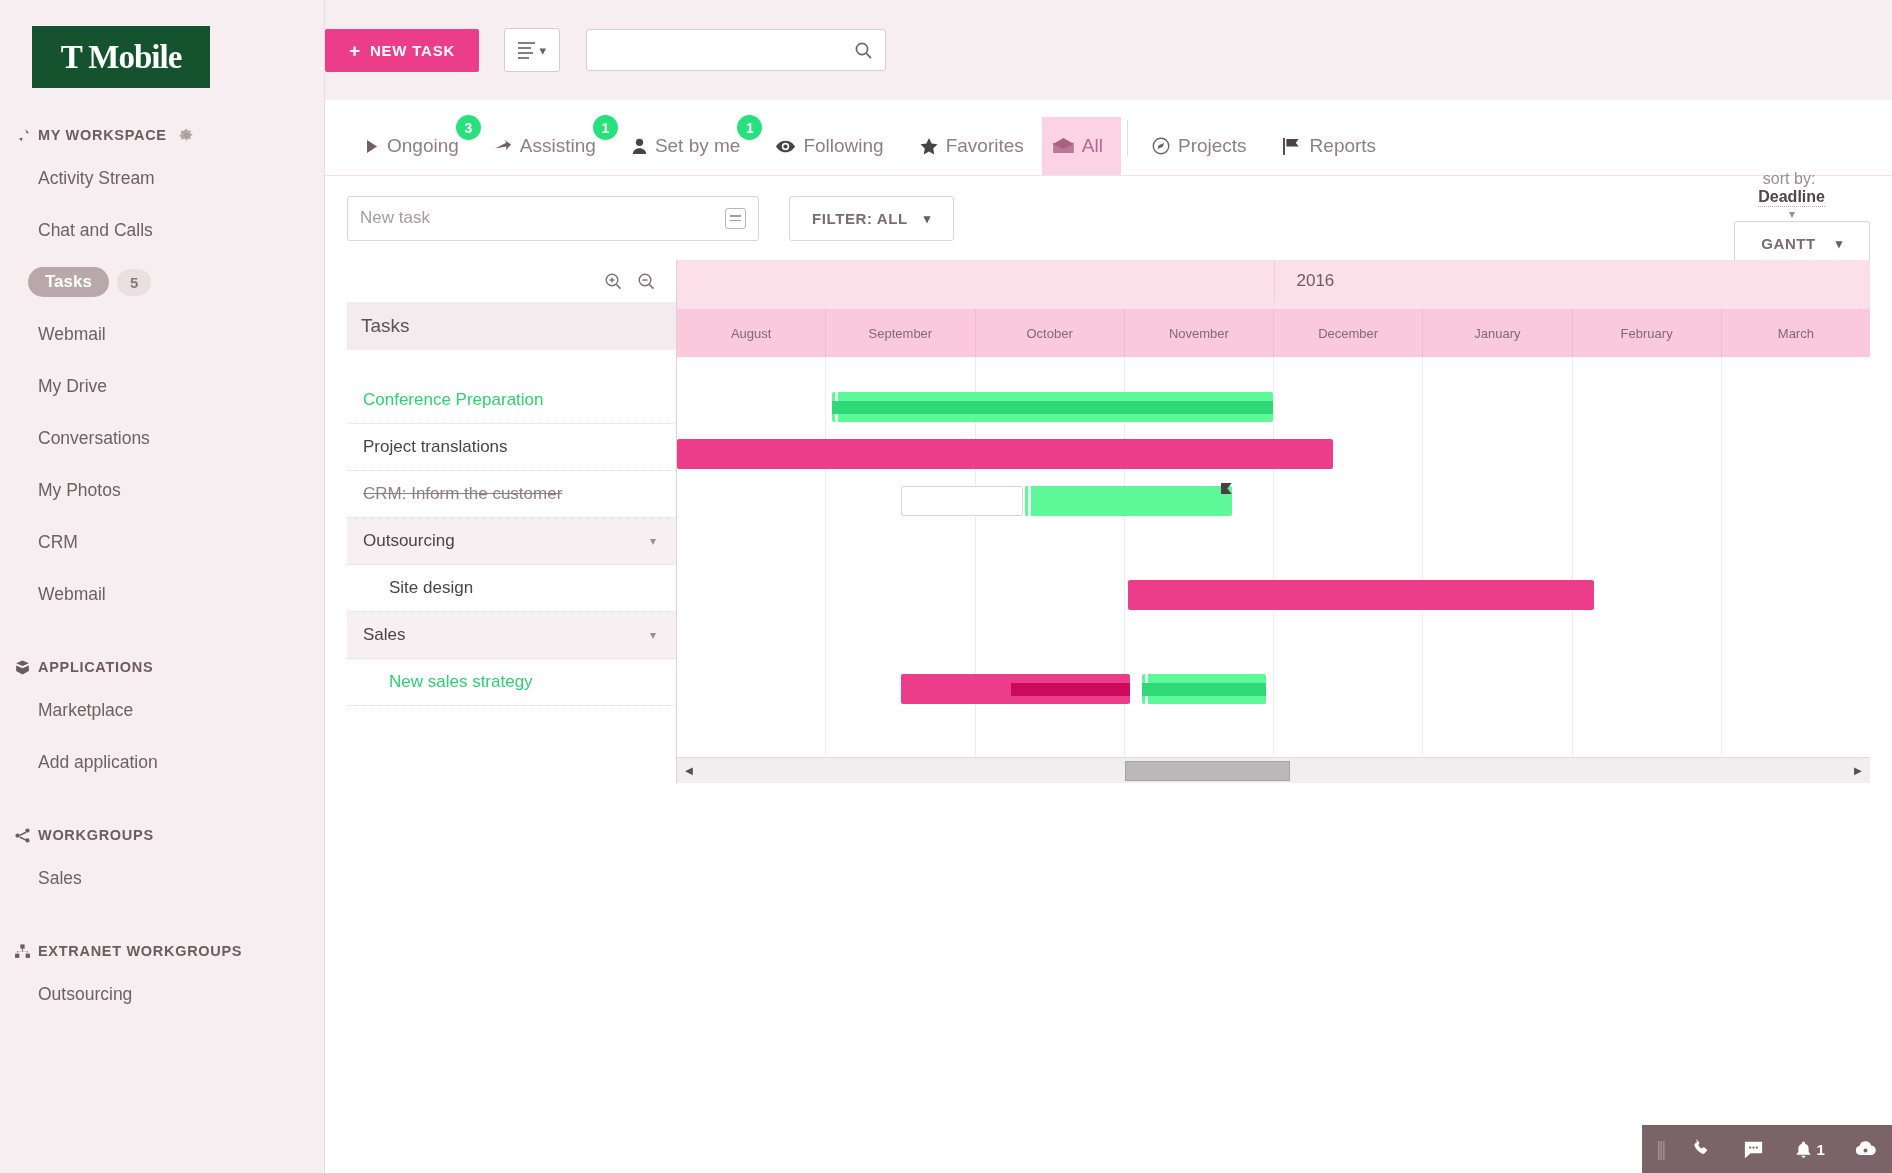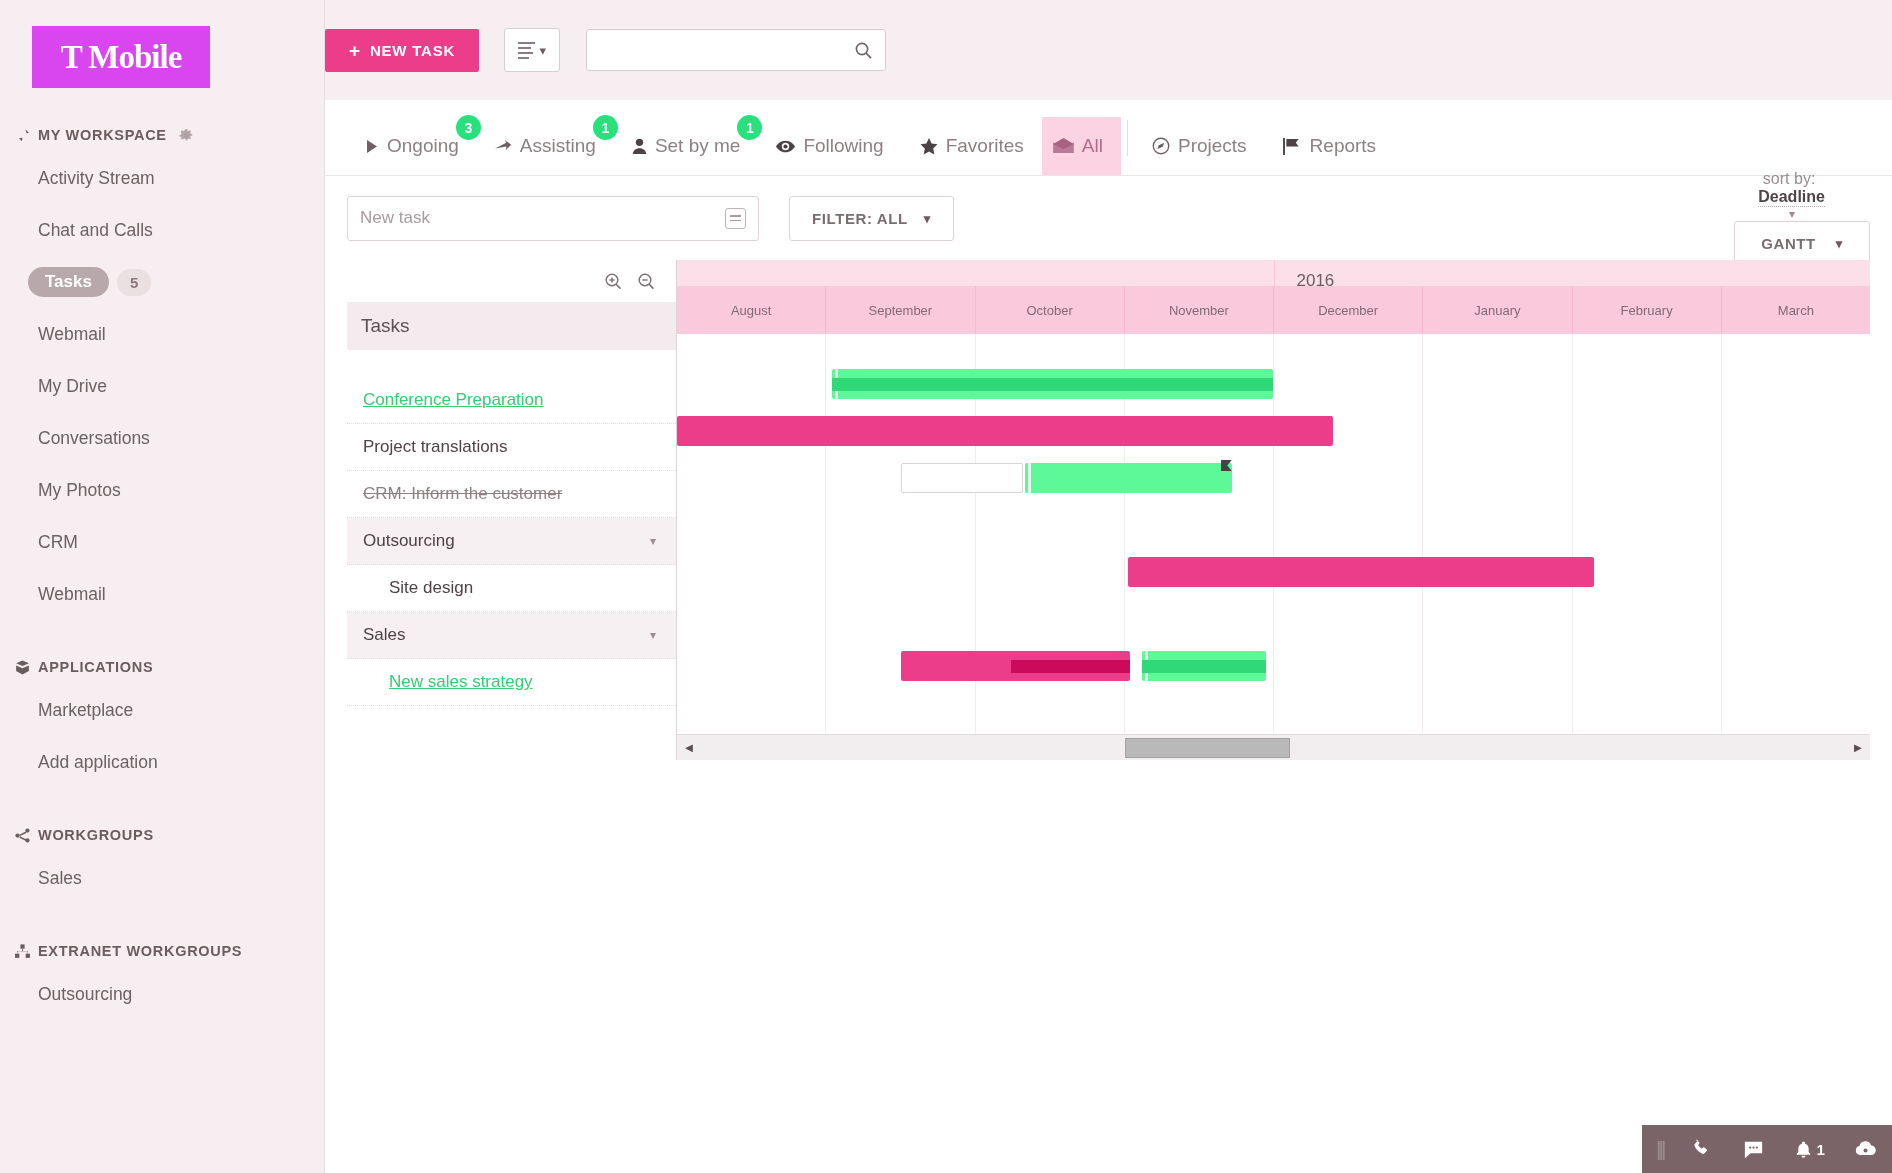--- a/index.html
+++ b/index.html
@@ -15,21 +15,21 @@
   .sidebar {
     width: 325px; height: 1173px;
     background: #f6eef0;
     flex: 0 0 325px;
     position: relative;
     border-right: 1px solid #e8dde0;
   }
   .logo-wrap { padding: 26px 0 0 32px; }
   .logo {
     width: 178px; height: 62px;
-    background: #d946ef;
+    background: #14532d;
     display: flex; align-items: center; justify-content: center;
     color: #fff;
     font-family: "Liberation Serif", serif;
     font-size: 33px; font-weight: bold;
     letter-spacing: .5px;
   }
   .logo .tdot { letter-spacing: -1px; }
   .section-head {
     display: flex; align-items: center;
     padding: 0 0 0 14px;
@@ -188,28 +188,28 @@
     font-size: 19px; color: #5d5154;
   }
   .trow {
     height: 47px; display: flex; align-items: center;
     padding-left: 16px; font-size: 17px;
     border-bottom: 1px dotted #e4dadc;
   }
   .trow.group { background: #f6f0f2; font-weight: normal; color:#5f5356; position:relative; }
   .trow.group .gcaret { position:absolute; right:20px; color:#9b8d90; font-size:12px; }
   .trow.sub { padding-left: 42px; }
-  .trow.green { color: #2fcf72; text-decoration: underline; }
+  .trow.green { color: #2fcf72; }
   .trow.done { color: #8d8083; text-decoration: line-through; }
   .trow.plain { color: #4e4245; }
   .trow-spacer { height: 27px; }
 
   .gcol-chart { flex: 1; position: relative; }
   .year-row {
-    height: 26px; background: #fbdfe9;
+    height: 49px; background: #fbdfe9;
     position: relative;
   }
   .year-label {
     position: absolute; left: 50%; top: 0; height: 42px;
     display:flex; align-items:center; padding-left: 22px;
     color:#6b5c5f; font-size: 17px;
     border-left: 1px solid #f6cada;
   }
   .month-row { height: 48px; background: #fbc9dc; display: flex; }
   .mcell {

